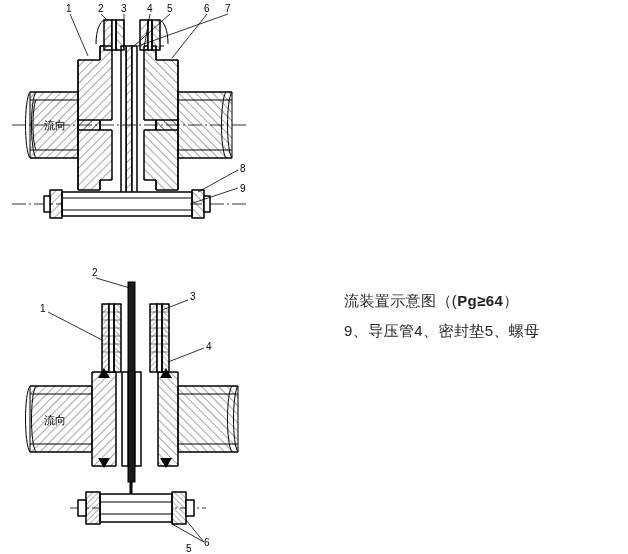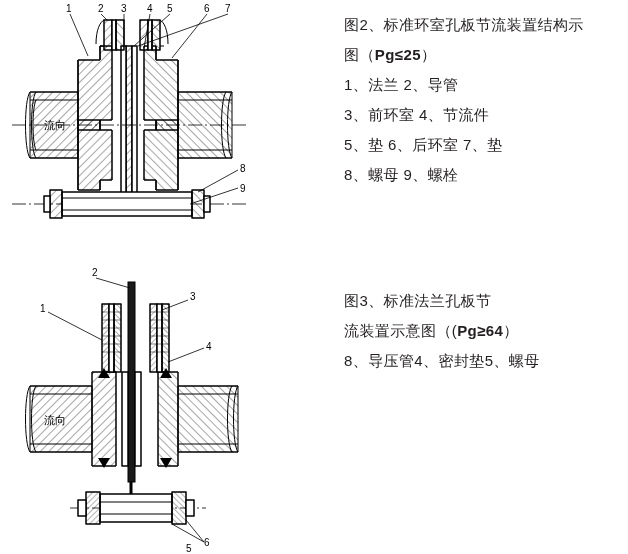--- a/index.html
+++ b/index.html
@@ -246,28 +246,19 @@
         <text x="40" y="50">1</text>
         <text x="190" y="38">3</text>
         <text x="206" y="88">4</text>
         <text x="204" y="284">6</text>
         <text x="186" y="290">5</text>
         <text x="44" y="162" font-size="11">流向</text>
       </g>
     </svg>
   </div>
 
-  <div class="text-col" id="fig2-text">
-    <div class="text-line">图2、标准环室孔板节流装置结构示</div>
-    <div class="text-line">图（<b>Pg≤25</b>）</div>
-    <div class="text-line">1、法兰    2、导管</div>
-    <div class="text-line">3、前环室 4、节流件</div>
-    <div class="text-line">5、垫  6、后环室    7、垫</div>
-    <div class="text-line">8、螺母    9、螺栓</div>
+
+  <div class="text-col" id="fig3-text">
+    <div class="text-line">流装置示意图（(<b>Pg≥64</b>）</div>
+    <div class="text-line">9、导压管4、密封垫5、螺母</div>
   </div>
 
-  <div class="text-col" id="fig3-text">
-    <div class="text-line">图3、标准法兰孔板节</div>
-    <div class="text-line">流装置示意图（(<b>Pg≥64</b>）</div>
-    <div class="text-line">8、导压管4、密封垫5、螺母</div>
-  </div>
-
 </div>
 
 </body></html>

